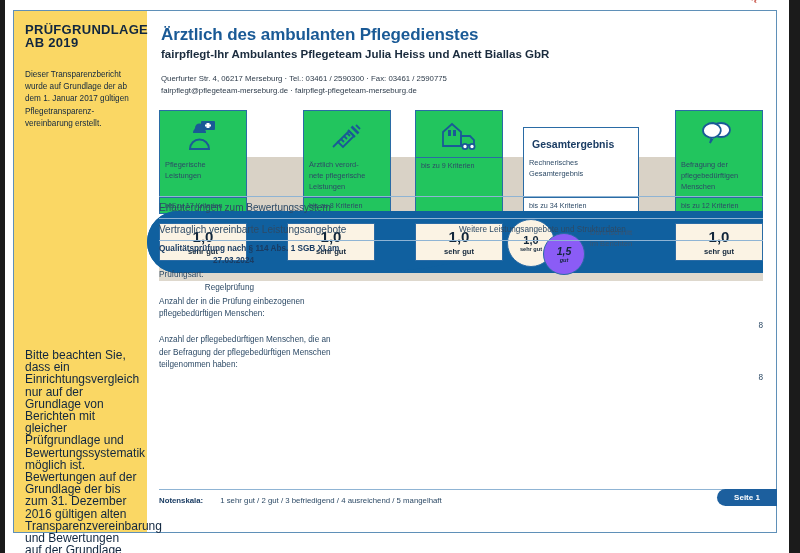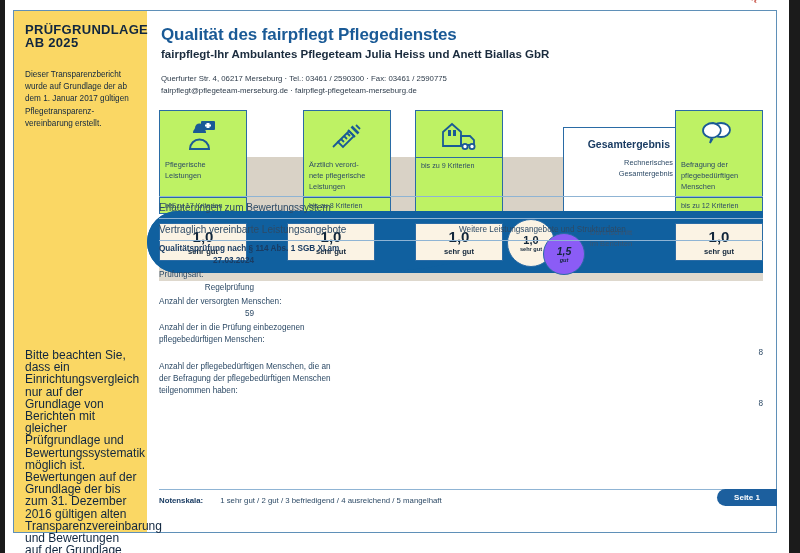--- a/index.html
+++ b/index.html
@@ -51,21 +51,21 @@
     white-space:nowrap;pointer-events:none;
   }
 
   
   .strip{position:relative;margin-top:9px;height:175px;}
   .beige{position:absolute;left:12px;top:52px;width:604px;height:57px;background:#d9d2c6;}
   .beige2{position:absolute;left:12px;top:161px;width:604px;height:15px;background:#ded8cd;}
 
   .cat{
     position:absolute;top:5px;width:88px;height:104px;
-    border:1px solid #2a6ba5;background:#bef264;box-sizing:border-box;
+    border:1px solid #2a6ba5;background:#22c55e;box-sizing:border-box;
     display:flex;flex-direction:column;
   }
   .cat .ic{height:42px;display:flex;align-items:center;justify-content:center;padding-top:4px;}
   .cat .nm{flex:1;font-size:7.4px;color:#2d4a66;line-height:11px;padding:2px 5px 0 5px;}
   .cat .kr{border-top:1px solid #2a6ba5;font-size:7.2px;color:#2d4a66;padding:3px 5px;}
 
   .cat.total{
     top:22px;width:116px;height:87px;border:1px solid #2a6ba5;background:#ffffff;
   }
   .cat.total .ttl{font-size:10.5px;font-weight:bold;color:#1a3c63;padding:10px 8px 0 8px;}
@@ -149,31 +149,31 @@
 
 <div class="gutter-left"></div>
 <div class="page-white"></div>
 <div class="gutter-right"></div>
 
 <div class="doc">
 
   <div class="sidebar">
     <div class="sb-title">
       <div>PRÜFGRUNDLAGE</div>
-      <div>AB 2025</div>
+      <div>AB 2019</div>
     </div>
     <div class="sb-note">Dieser Transparenzbericht wurde auf Grundlage der ab dem 1. Januar 2017 gültigen Pflegetransparenz-vereinbarung erstellt.</div>
     <div class="sb-note2">Bitte beachten Sie, dass ein Einrichtungsvergleich nur auf der Grundlage von Berichten mit gleicher Prüfgrundlage und Bewertungssystematik möglich ist. Bewertungen auf der Grundlage der bis zum 31. Dezember 2016 gültigen alten Transparenzvereinbarung und Bewertungen auf der Grundlage der seit dem 1. Januar 2017 geltenden neuen Transparenzvereinbarung sind nicht miteinander vergleichbar.</div>
   </div>
 
   <div class="content">
 
     <div class="head">
       <div class="watermark">Vorläufiger Transparenzbericht</div>
-      <div class="h1">Qualität des fairpflegt Pflegedienstes</div>
+      <div class="h1">Ärztlich des ambulanten Pflegedienstes</div>
       <div class="h2">fairpflegt-Ihr Ambulantes Pflegeteam Julia Heiss und Anett Biallas GbR</div>
       <div class="addr">
         <div>Querfurter Str. 4, 06217 Merseburg · Tel.: 03461 / 2590300 · Fax: 03461 / 2590775</div>
         <div>fairpflegt@pflegeteam-merseburg.de · fairpflegt-pflegeteam-merseburg.de</div>
       </div>
     </div>
 
     <div class="strip">
       <div class="beige"></div>
       <div class="beige2"></div>
@@ -226,26 +226,27 @@
               <rect x="14" y="11" width="3" height="6" fill="#1a5a96" stroke="none"></rect>
               <path d="M22 17 L31 17 L35 21 L35 26 L22 26 z"></path>
               <circle cx="26" cy="27.5" r="2.6" fill="#fff"></circle>
               <circle cx="33" cy="27.5" r="2.6" fill="#fff"></circle>
             </g>
           </svg>
         </div>
         <div class="kr">bis zu 9 Kriterien</div>
       </div>
 
-      <div class="cat total" style="left:416px;text-align:right;">
+      <div class="cat total" style="left:376px;">
         <div class="ttl">Gesamtergebnis</div>
         <div class="nm">
           <div>Rechnerisches</div>
           <div>Gesamtergebnis</div>
         </div>
+        <div class="kr">bis zu 34 Kriterien</div>
       </div>
 
       <div class="cat" style="left:528px;">
         <div class="ic">
           <svg width="40" height="32" viewBox="0 0 40 32">
             <g stroke="#1a5a96" stroke-width="1.8" fill="#fff">
               <path d="M22 3 a9 7 0 1 1 0 14 a9 7 0 1 1 0 -14 z"></path>
               <path d="M14 3 a10 7.5 0 1 0 0 15 l-3 5 l1.5 -5.2 a10 7.5 0 0 0 1.5 -14.8 z"></path>
             </g>
           </svg>
@@ -311,24 +312,20 @@
     <div class="details">
       <div class="drow first">
         <div class="lab">Qualitätsprüfung nach § 114 Abs. 1 SGB XI am</div>
         <div class="val">27.03.2024</div>
       </div>
       <div class="drow">
         <div class="lab">Prüfungsart:</div>
         <div class="val">Regelprüfung</div>
       </div>
       <div class="drow">
-        <div class="lab">Anzahl der versorgten Menschen:</div>
-        <div class="val">59</div>
-      </div>
-      <div class="drow">
         <div class="lab">
           <span class="ml">Anzahl der in die Prüfung einbezogenen</span>
           <span class="ml">pflegebedürftigen Menschen:</span>
         </div>
         <div class="val" style="align-self:flex-end;">8</div>
       </div>
       <div class="drow">
         <div class="lab">
           <span class="ml">Anzahl der pflegebedürftigen Menschen, die an</span>
           <span class="ml">der Befragung der pflegebedürftigen Menschen</span>

